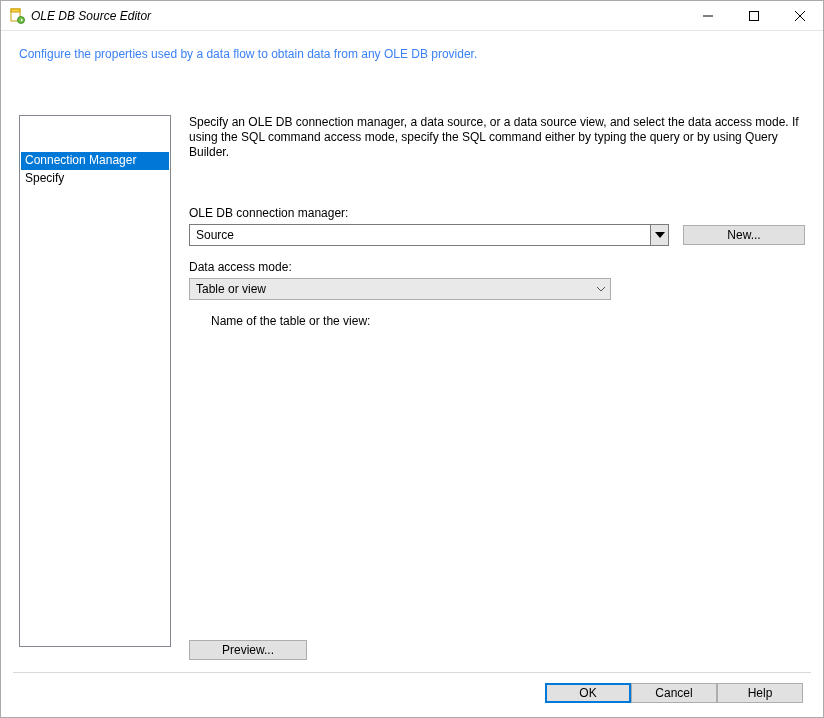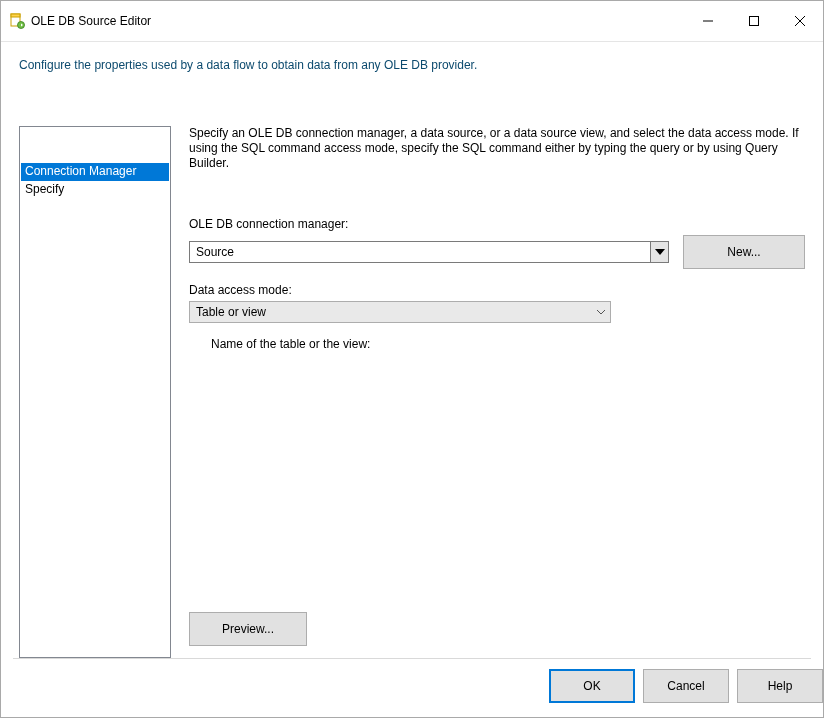--- a/index.html
+++ b/index.html
@@ -15,25 +15,26 @@
     .window {
       width: 824px;
       height: 718px;
       border: 1px solid #a9a9a9;
       background: #ffffff;
       display: flex;
       flex-direction: column;
       position: relative;
     }
     .titlebar {
-      height: 41px;
+      height: 30px;
       display: flex;
       align-items: center;
       padding-left: 8px;
       border-bottom: 1px solid #e5e5e5;
+      font-style: italic;
     }
     .titlebar .app-icon {
       width: 16px;
       height: 16px;
       margin-right: 6px;
       display: inline-flex;
       align-items: center;
       justify-content: center;
     }
     .titlebar .title-text {
@@ -53,21 +54,21 @@
       display: flex;
       align-items: center;
       justify-content: center;
       color: #000;
       cursor: default;
     }
     .win-btn svg { pointer-events: none; }
 
     .description {
       padding: 16px 18px 8px 18px;
-      color: #0c4a6e;
+      color: #3b82f6;
     }
 
     .body {
       flex: 1;
       display: flex;
       padding: 0 18px 0 18px;
       gap: 18px;
       min-height: 0;
     }
 
@@ -154,21 +155,21 @@
     .combo.table .icon-slot {
       width: 16px;
       height: 14px;
       margin-right: 6px;
       display: inline-flex;
       align-items: center;
       justify-content: center;
     }
 
     .btn {
-      height: 34px;
+      height: 20px;
       min-width: 122px;
       border: 1px solid #adadad;
       background: #e1e1e1;
       display: flex;
       align-items: center;
       justify-content: center;
       cursor: pointer;
       padding: 0 10px;
     }
     .btn.primary {
@@ -180,22 +181,21 @@
       padding-left: 22px;
     }
 
     .spacer-flex {
       flex: 1;
     }
 
     .footer {
       display: flex;
       justify-content: flex-end;
-      gap: 8px;
-      padding: 10px 0 14px 16px;
+      padding: 10px 20px 14px 16px;
     }
     .footer .btn {
       width: 86px;
       min-width: 86px;
     }
 
     .divider {
       height: 1px;
       background: #d9d9d9;
       margin: 0 12px;

